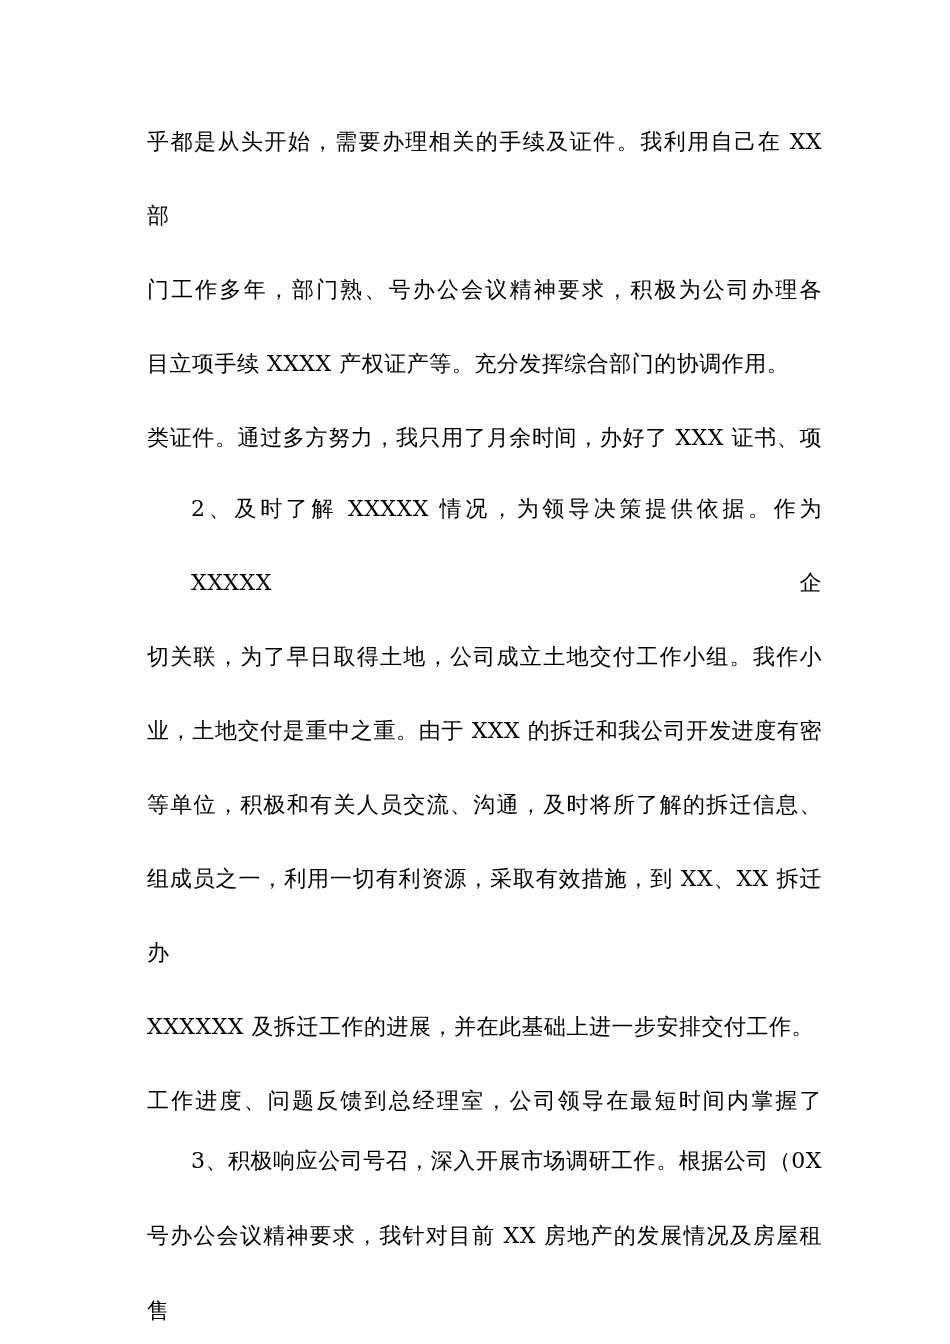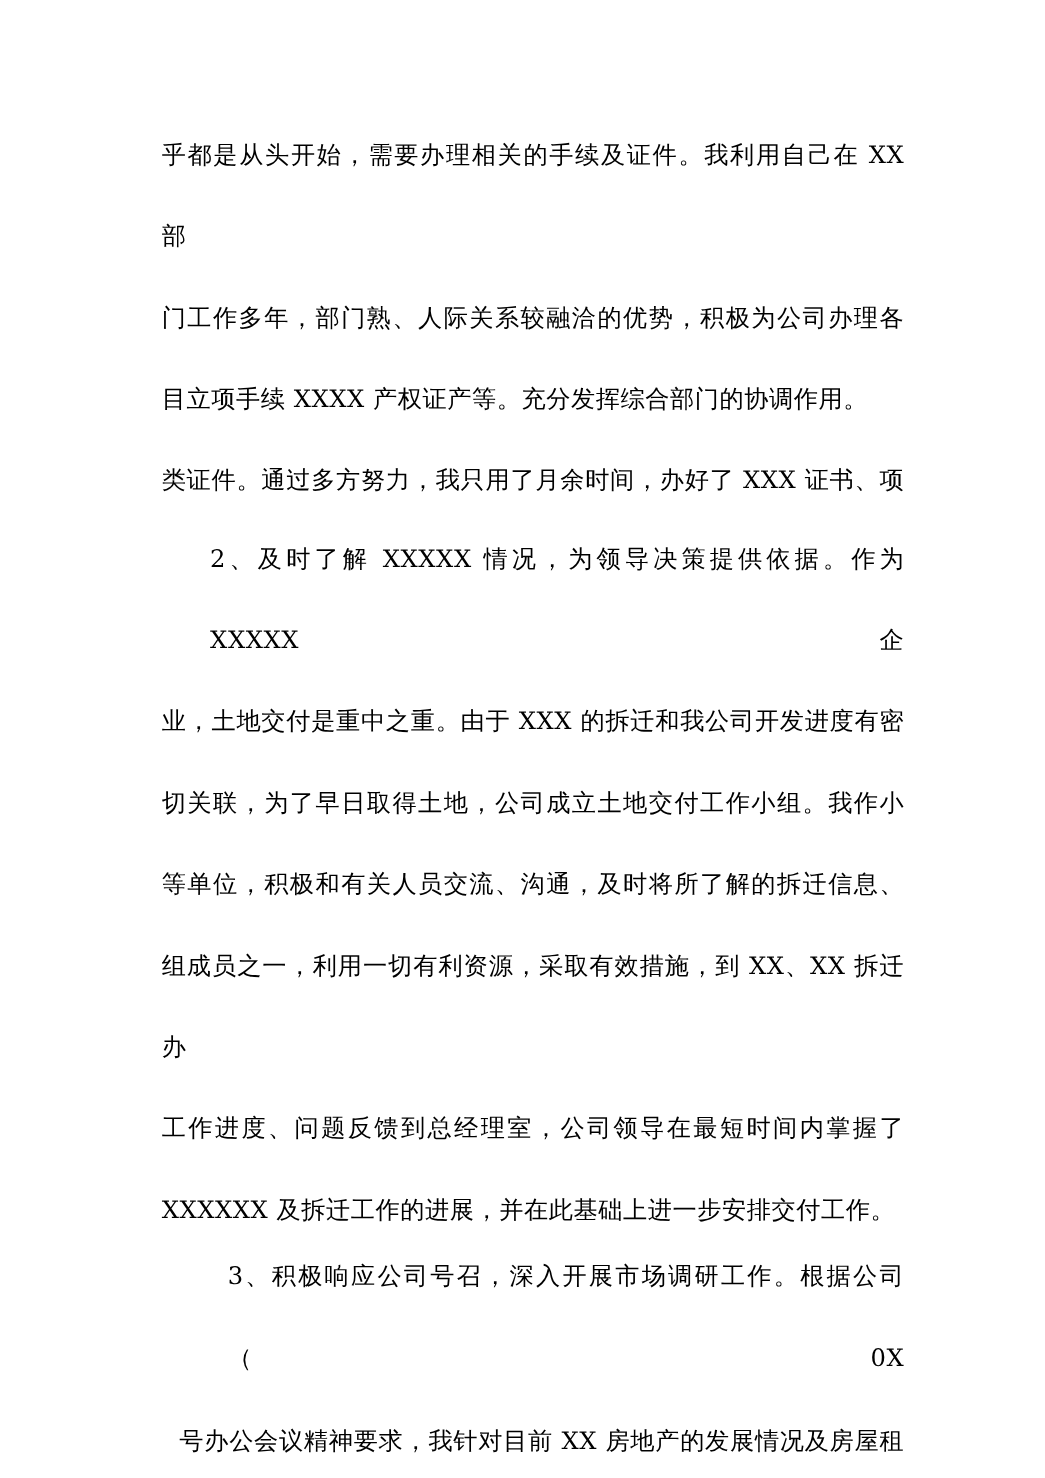--- a/index.html
+++ b/index.html
@@ -37,43 +37,43 @@
     color: #000000;
   }
   .para .line.indent {
     padding-left: 44px; 
   }
   .para .line.end {
     text-align-last: left; 
   }
   .para.p2 { margin-top: -3px; }
   .para.p3 { margin-top: -15px; }
-  .para.p3 .line { line-height: 75px; margin-left: 16px; }
+  .para.p3 .line { line-height: 75px; }
 </style>
 </head>
 <body>
 
 <div class="page">
   <div class="text-block">
 
     <div class="para p1">
       <div class="line">乎都是从头开始，需要办理相关的手续及证件。我利用自己在 XX 部</div>
-      <div class="line">门工作多年，部门熟、人际关系较融洽的优势，积极为公司办理各</div>
+      <div class="line">门工作多年，部门熟、号办公会议精神要求，积极为公司办理各</div>
       <div class="line end">目立项手续 XXXX 产权证产等。充分发挥综合部门的协调作用。</div>
       <div class="line">类证件。通过多方努力，我只用了月余时间，办好了 XXX 证书、项</div>
     </div>
 
     <div class="para p2">
       <div class="line indent">2、及时了解 XXXXX 情况，为领导决策提供依据。作为 XXXXX 企</div>
+      <div class="line">切关联，为了早日取得土地，公司成立土地交付工作小组。我作小</div>
       <div class="line">业，土地交付是重中之重。由于 XXX 的拆迁和我公司开发进度有密</div>
-      <div class="line">切关联，为了早日取得土地，公司成立土地交付工作小组。我作小</div>
       <div class="line">等单位，积极和有关人员交流、沟通，及时将所了解的拆迁信息、</div>
       <div class="line">组成员之一，利用一切有利资源，采取有效措施，到 XX、XX 拆迁办</div>
+      <div class="line end">XXXXXX 及拆迁工作的进展，并在此基础上进一步安排交付工作。</div>
       <div class="line">工作进度、问题反馈到总经理室，公司领导在最短时间内掌握了</div>
-      <div class="line end">XXXXXX 及拆迁工作的进展，并在此基础上进一步安排交付工作。</div>
     </div>
 
     <div class="para p3">
       <div class="line indent">3、积极响应公司号召，深入开展市场调研工作。根据公司（0X</div>
       <div class="line">号办公会议精神要求，我针对目前 XX 房地产的发展情况及房屋租售</div>
 
     </div>
 
   </div>
 </div>

